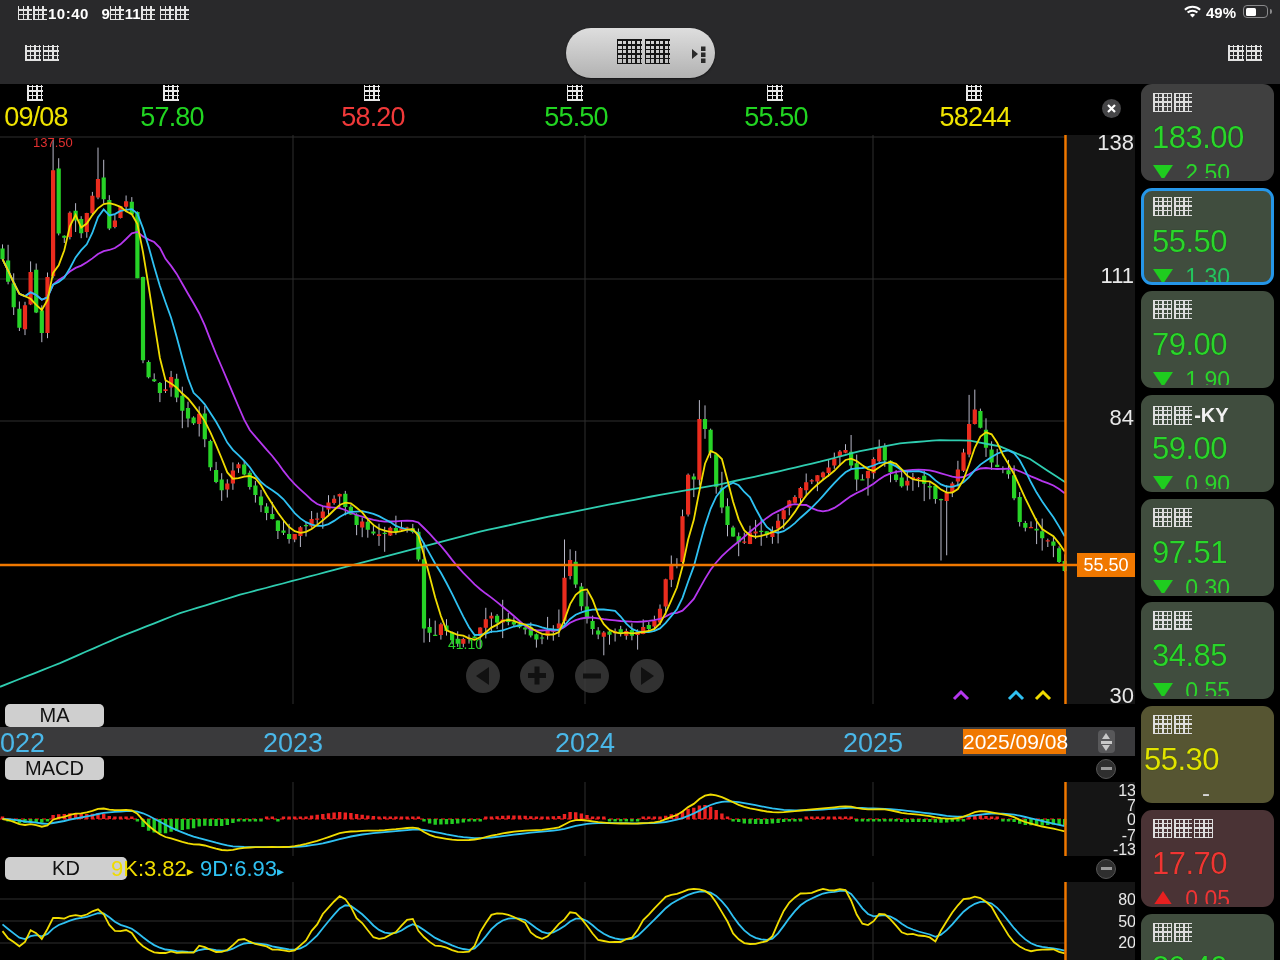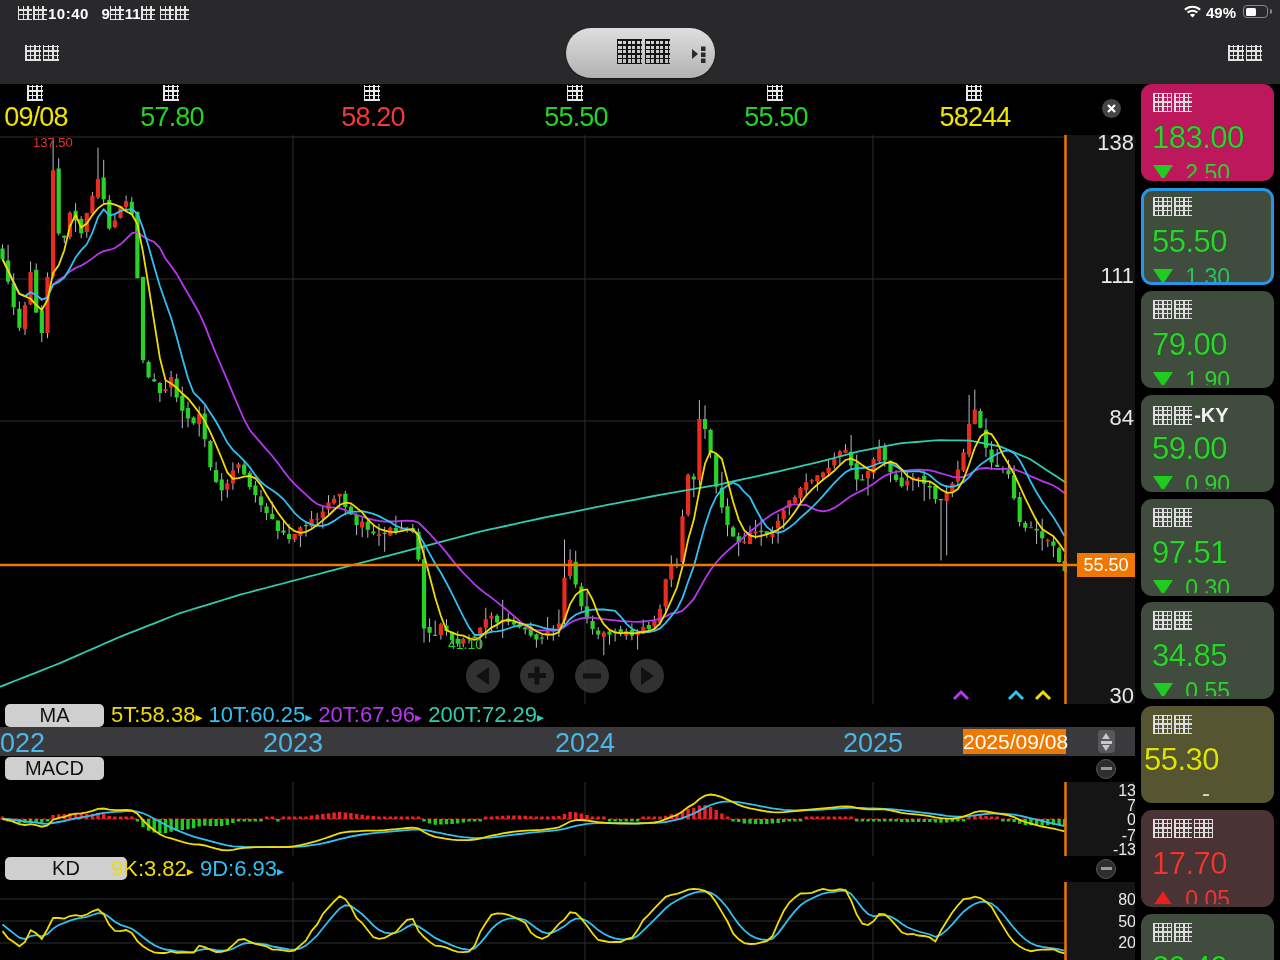--- a/index.html
+++ b/index.html
@@ -109,26 +109,20 @@
  <g stroke-width="3" fill="none">
   <path d="M954 564 L961 557 L968 564" stroke="#b637ef"></path>
   <path d="M1009 564 L1016 557 L1023 564" stroke="#2fc1f2"></path>
   <path d="M1036 564 L1043 557 L1050 564" stroke="#f0dc00"></path>
  </g>
 </svg>
 
 <div class="abs" style="left:0;top:704px;width:1140px;height:23px;background:#000;"></div>
 <div class="abs" style="left:5px;top:704px;width:99px;height:23px;background:#cfcfcf;border-radius:5px;
 color:#111;font-size:20px;text-align:center;line-height:23px;">MA</div>
-<div class="abs" style="left:111px;top:703px;font-size:22px;line-height:24px;white-space:nowrap;">
-<span style="color:#f0dc00;">5T:58.38</span><span style="color:#f0dc00;font-size:14px;">▸</span>
-<span style="color:#2fc1f2;">10T:60.25</span><span style="color:#2fc1f2;font-size:14px;">▸</span>
-<span style="color:#b637ef;">20T:67.96</span><span style="color:#b637ef;font-size:14px;">▸</span>
-<span style="color:#2fcdb0;">200T:72.29</span><span style="color:#2fcdb0;font-size:14px;">▸</span>
-</div>
 
 <div class="abs" style="left:0;top:727px;width:1135px;height:29px;background:#3a3a3c;"></div>
 <div class="abs" style="left:-15px;top:728px;font-size:27px;color:#4ab7e8;">2022</div>
 <div class="abs" style="left:263px;top:728px;font-size:27px;color:#4ab7e8;">2023</div>
 <div class="abs" style="left:555px;top:728px;font-size:27px;color:#4ab7e8;">2024</div>
 <div class="abs" style="left:843px;top:728px;font-size:27px;color:#4ab7e8;">2025</div>
 <div class="abs" style="left:963px;top:729px;width:103px;height:25px;background:#f07800;
 color:#fff;font-size:21px;text-align:center;line-height:25px;">2025/09/08</div>
 <div class="abs" style="left:1098px;top:730px;width:17px;height:23px;background:#58585a;border-radius:4px;">
  <div class="abs" style="left:4px;top:3px;width:0;height:0;border-left:4.5px solid transparent;border-right:4.5px solid transparent;border-bottom:6px solid #c8c8c8;"></div>
@@ -188,21 +182,21 @@
  <polyline points="2.5,49.1 8.1,56.3 13.7,60.0 19.4,64.3 25.0,60.0 30.6,48.2 36.2,51.2 41.8,57.0 47.5,47.0 53.1,35.8 58.7,36.0 64.3,36.6 69.9,34.0 75.6,33.2 81.2,34.2 86.8,32.5 92.4,29.3 98.0,27.3 103.7,32.2 109.3,43.0 114.9,48.8 120.5,49.1 126.1,48.0 131.8,50.9 137.4,59.1 143.0,64.2 148.6,67.8 154.2,70.3 159.9,71.0 165.5,71.0 171.1,69.5 176.7,70.9 182.3,70.5 188.0,70.6 193.6,70.5 199.2,63.7 204.8,65.1 210.4,67.7 216.1,70.0 221.7,69.8 227.3,68.0 232.9,63.1 238.5,57.8 244.2,57.0 249.8,59.7 255.4,62.0 261.0,63.2 266.6,64.4 272.3,67.6 277.9,67.7 283.5,68.4 289.1,69.4 294.7,68.3 300.4,63.4 306.0,58.4 311.6,48.9 317.2,42.4 322.8,32.0 328.5,25.6 334.1,19.5 339.7,14.0 345.3,17.1 350.9,24.9 356.6,36.2 362.2,41.0 367.8,48.3 373.4,55.2 379.0,56.8 384.7,55.9 390.3,52.8 395.9,50.0 401.5,43.6 407.1,37.8 412.8,36.9 418.4,48.8 424.0,55.0 429.6,59.9 435.2,63.7 440.9,64.1 446.5,65.6 452.1,68.1 457.7,69.9 463.3,70.1 469.0,69.7 474.6,63.8 480.2,50.1 485.8,41.0 491.4,32.9 497.1,31.5 502.7,31.6 508.3,32.8 513.9,35.0 519.5,37.8 525.2,40.8 530.8,50.4 536.4,54.6 542.0,56.8 547.6,54.3 553.3,48.3 558.9,41.9 564.5,37.4 570.1,30.3 575.7,31.2 581.4,36.7 587.0,43.7 592.6,51.5 598.2,58.0 603.8,59.0 609.5,60.2 615.1,59.8 620.7,60.0 626.3,57.0 631.9,55.7 637.6,48.1 643.2,38.0 648.8,32.6 654.4,26.3 660.0,20.7 665.7,14.8 671.3,12.9 676.9,11.8 682.5,9.8 688.1,7.6 693.8,6.8 699.4,7.4 705.0,8.9 710.6,12.7 716.2,20.6 721.9,30.1 727.5,39.5 733.1,51.5 738.7,57.3 744.3,61.1 750.0,62.0 755.6,61.8 761.2,60.4 766.8,59.2 772.4,54.1 778.1,40.8 783.7,28.9 789.3,20.5 794.9,15.4 800.5,11.5 806.2,11.4 811.8,10.8 817.4,8.6 823.0,6.9 828.6,8.1 834.3,8.5 839.9,7.2 845.5,8.0 851.1,18.5 856.7,32.5 862.4,41.7 868.0,43.1 873.6,39.2 879.2,32.0 884.8,32.4 890.5,37.3 896.1,43.7 901.7,50.3 907.3,52.3 912.9,51.9 918.6,53.5 924.2,54.0 929.8,55.4 935.4,59.4 941.0,48.5 946.7,39.2 952.3,30.5 957.9,23.3 963.5,17.1 969.1,16.5 974.8,14.7 980.4,16.0 986.0,19.8 991.6,24.7 997.2,34.8 1002.9,44.1 1008.5,53.3 1014.1,60.3 1019.7,64.5 1025.3,67.5 1031.0,69.2 1036.6,68.1 1042.2,67.6 1047.8,67.5 1053.4,67.3 1059.1,69.8 1064.7,71.4" fill="none" stroke="#f0dc00" stroke-width="1.8"></polyline>
  <line x1="1065.5" y1="0" x2="1065.5" y2="78" stroke="#f07800" stroke-width="2.5"></line>
  <g font-size="16" fill="#e8e8e8" text-anchor="end">
   <text x="1136" y="23">80</text>
   <text x="1136" y="45">50</text>
   <text x="1136" y="66">20</text>
  </g>
 </svg>
 
 <div class="abs" style="left:1135px;top:84px;width:145px;height:876px;background:#000;"></div>
-<div style="position:absolute;left:1141px;top:84px;width:133px;height:97px;box-sizing:border-box;background:#be185d;border:3px solid transparent;border-radius:11px;overflow:hidden;">
+<div style="position:absolute;left:1141px;top:84px;width:133px;height:97px;box-sizing:border-box;background:#404040;border:3px solid transparent;border-radius:11px;overflow:hidden;">
       <div style="position:absolute;left:9px;top:6px;"><i style="display:inline-block;width:18.6px;height:18.6px;margin-right:2px;vertical-align:-1px;background:repeating-linear-gradient(90deg,#dedede 0 1.5px,transparent 1.5px 4.6px),repeating-linear-gradient(0deg,#dedede 0 1.5px,transparent 1.5px 4.6px);"></i><i style="display:inline-block;width:18.6px;height:18.6px;margin-right:2px;vertical-align:-1px;background:repeating-linear-gradient(90deg,#dedede 0 1.5px,transparent 1.5px 4.6px),repeating-linear-gradient(0deg,#dedede 0 1.5px,transparent 1.5px 4.6px);"></i></div>
       <div style="position:absolute;left:8px;top:33px;font-size:31px;letter-spacing:-0.5px;color:#2bd42b;text-shadow:0 0 1px #003300;">183.00</div>
       <span style="position:absolute;left:9px;top:78px;width:0;height:0;border-left:10px solid transparent;border-right:10px solid transparent;border-top:15px solid #1fcc1f;"></span>
       <span style="position:absolute;right:41px;top:73px;font-size:23px;color:#2bd42b;">2.50</span>
     </div>
     <div style="position:absolute;left:1141px;top:188px;width:133px;height:97px;box-sizing:border-box;background:#404d3e;border:3px solid #2596e8;border-radius:11px;overflow:hidden;">
       <div style="position:absolute;left:9px;top:6px;"><i style="display:inline-block;width:18.6px;height:18.6px;margin-right:2px;vertical-align:-1px;background:repeating-linear-gradient(90deg,#dedede 0 1.5px,transparent 1.5px 4.6px),repeating-linear-gradient(0deg,#dedede 0 1.5px,transparent 1.5px 4.6px);"></i><i style="display:inline-block;width:18.6px;height:18.6px;margin-right:2px;vertical-align:-1px;background:repeating-linear-gradient(90deg,#dedede 0 1.5px,transparent 1.5px 4.6px),repeating-linear-gradient(0deg,#dedede 0 1.5px,transparent 1.5px 4.6px);"></i></div>
       <div style="position:absolute;left:8px;top:33px;font-size:31px;letter-spacing:-0.5px;color:#2bd42b;text-shadow:0 0 1px #003300;">55.50</div>
       <span style="position:absolute;left:9px;top:78px;width:0;height:0;border-left:10px solid transparent;border-right:10px solid transparent;border-top:15px solid #1fcc1f;"></span>
       <span style="position:absolute;right:41px;top:73px;font-size:23px;color:#22c55e;">1.30</span>

